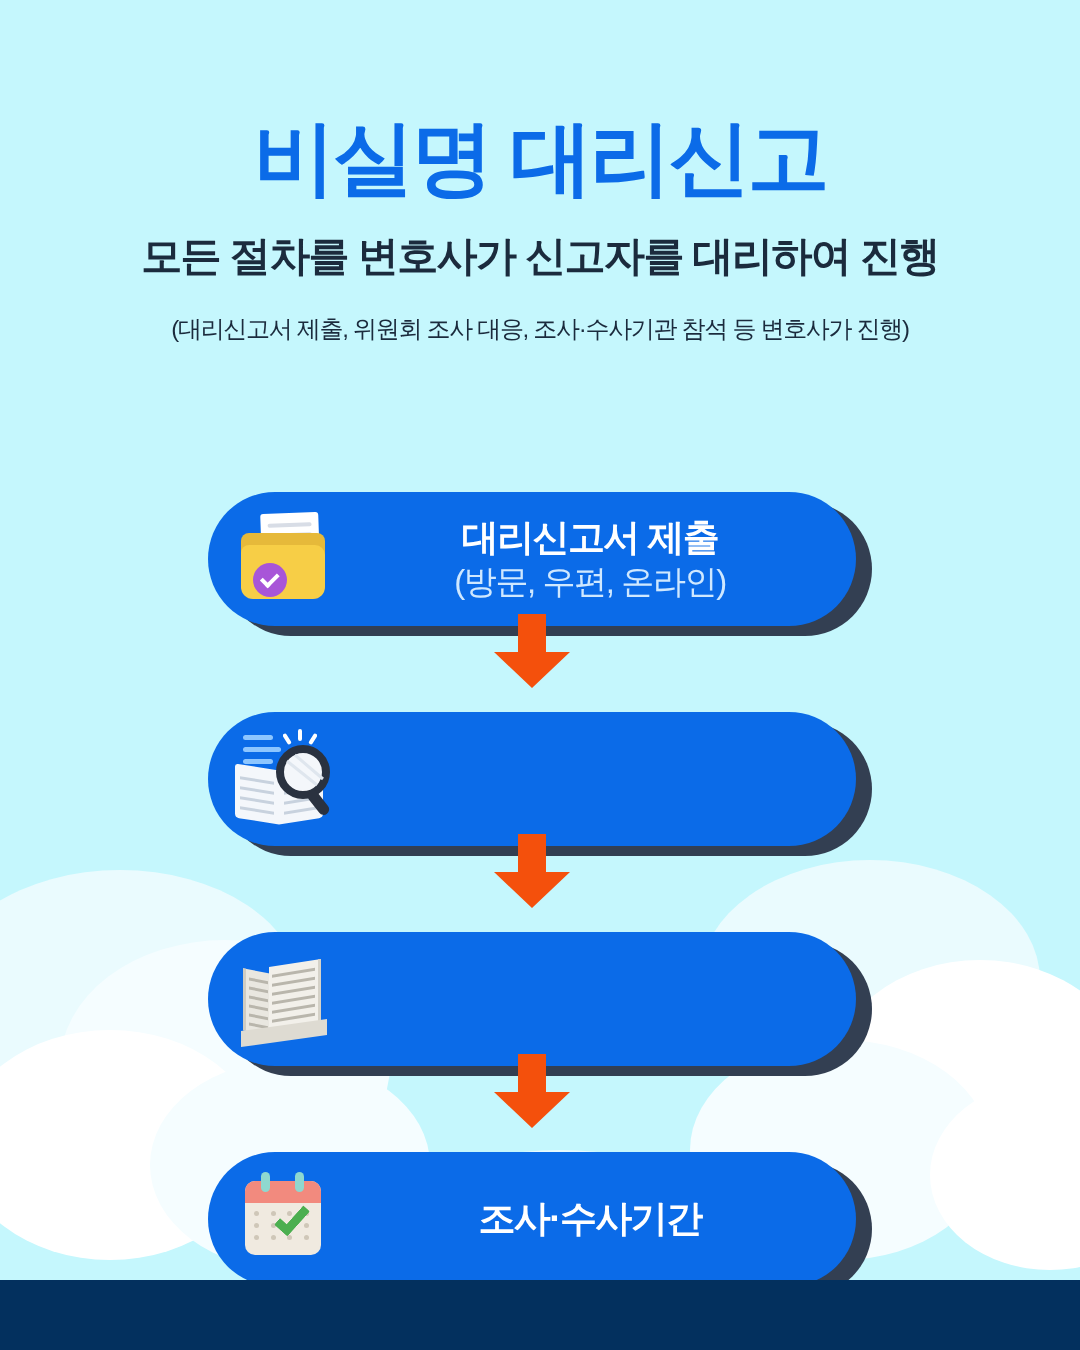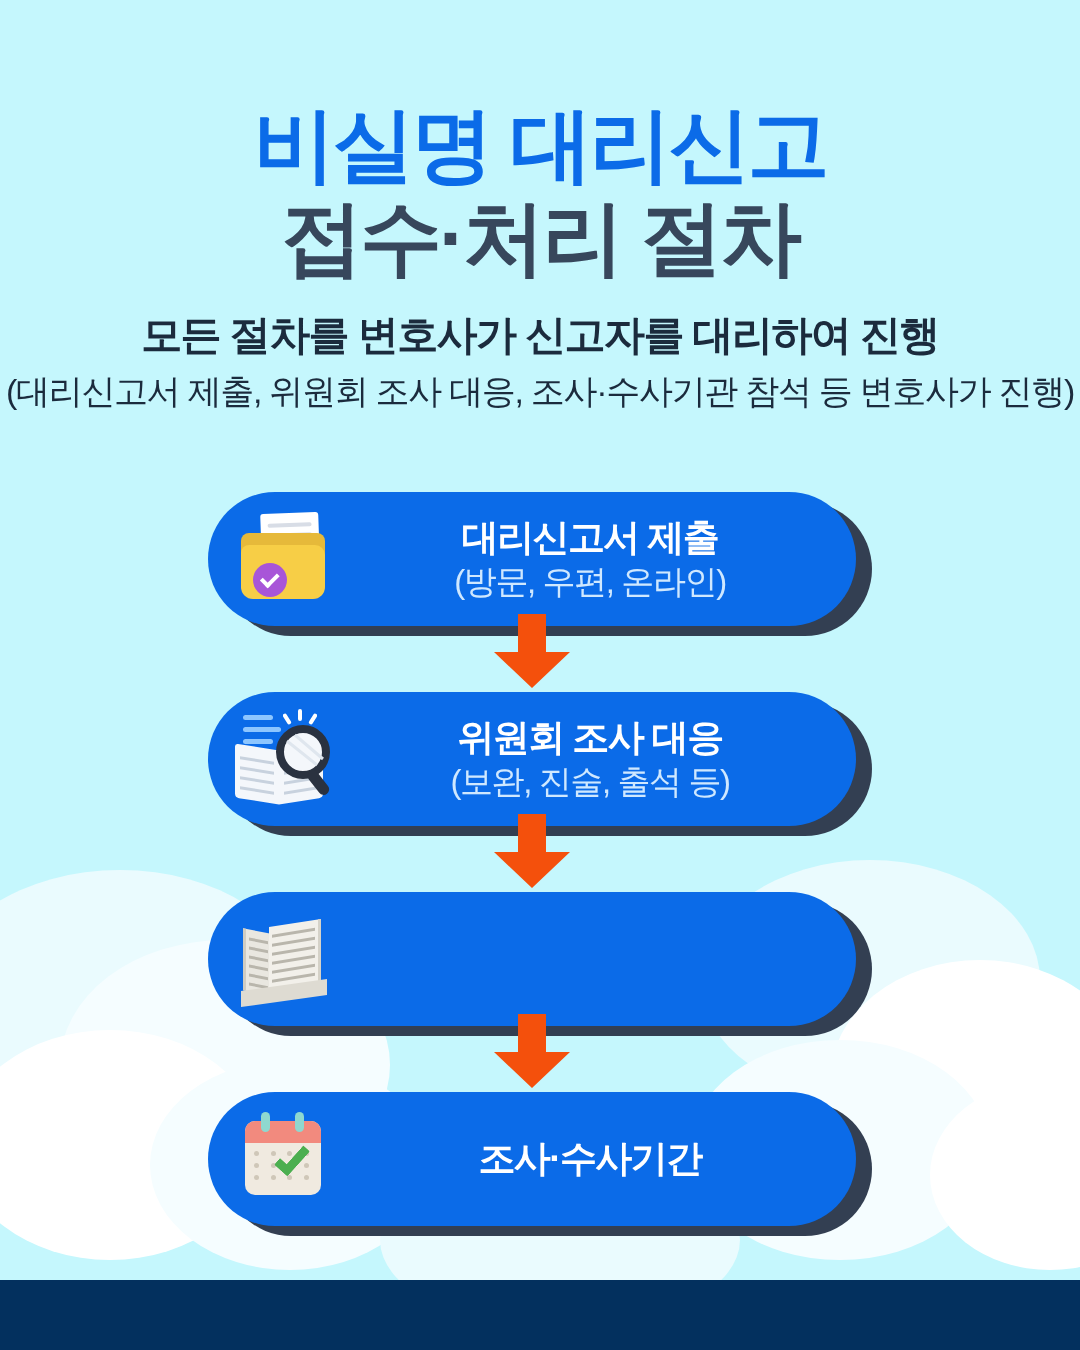--- a/index.html
+++ b/index.html
@@ -31,21 +31,21 @@
 
   
   .bottom-bar{
     position:absolute; left:0; bottom:0;
     width:1080px; height:70px;
     background:#03305e;
   }
 
   
   .header{
-    position:absolute; top:3px; left:0; width:1080px;
+    position:absolute; top:16px; left:0; width:1080px;
     text-align:center;
     padding-top:96px;
   }
   .title-line{
     font-size:82px;
     font-weight:bold;
     letter-spacing:-3px;
     line-height:1.13;
     white-space:nowrap;
   }
@@ -55,38 +55,38 @@
   .subtitle{
     margin-top:27px;
     font-size:41px;
     font-weight:bold;
     color:#1b2b3d;
     letter-spacing:-1.6px;
     line-height:1.2;
     white-space:nowrap;
   }
   .subnote{
-    margin-top:8px;
-    font-size:34px;
+    margin-top:32px;
+    font-size:24px;
     color:#1b2b3d;
     letter-spacing:-1.3px;
     white-space:nowrap;
   }
 
   
   .flow{
     position:absolute;
     top:492px; left:208px;
     width:664px;
   }
   .step{
     position:relative;
     width:648px;
     height:134px;
-    margin-bottom:66px;
+    margin-bottom:86px;
   }
   .step:last-child{ margin-bottom:12px; }
 
   .card-shadow{
     position:absolute;
     left:16px; top:10px;
     width:648px; height:134px;
     background:#333f52;
     border-radius:67px;
   }
@@ -283,21 +283,20 @@
   <div class="cloud mid" style="left:150px;  top:210px; width:280px; height:210px;"></div>
   <div class="cloud soft" style="left:700px;  top:10px;  width:340px; height:240px;"></div>
   <div class="cloud" style="left:830px;  top:110px; width:300px; height:240px;"></div>
   <div class="cloud mid" style="left:690px;  top:190px; width:300px; height:220px;"></div>
   <div class="cloud" style="left:930px;  top:230px; width:240px; height:190px;"></div>
   <div class="cloud soft" style="left:380px;  top:300px; width:360px; height:180px;"></div>
 </div>
 
 <div class="header">
   <div class="title-line blue">비실명 대리신고</div>
-  <div class="title-line navy">접수·처리 절차</div>
   <div class="subtitle">모든 절차를 변호사가 신고자를 대리하여 진행</div>
   <div class="subnote">(대리신고서 제출, 위원회 조사 대응, 조사·수사기관 참석 등 변호사가 진행)</div>
 </div>
 
 <div class="flow">
 
   <div class="step">
     <div class="card-shadow"></div>
     <div class="card">
       <div class="card-icon">
@@ -352,24 +351,20 @@
               <i></i>
               <i></i>
             </div>
           <svg style="position:absolute;left:44px;top:18px;width:60px;height:72px" viewBox="0 0 60 72">
             <circle cx="28" cy="27" r="23" fill="#f4f7fb" stroke="#2a3240" stroke-width="8"></circle>
             <path d="M12 16 L42 40 M20 10 L48 34" stroke="#dfe6ee" stroke-width="3"></path>
             <rect x="38" y="44" width="11" height="28" rx="5.5" fill="#2a3240" transform="rotate(-38 43 58)"></rect>
           </svg>
         </div>
       </div>
-      <div class="card-text">
-        <div class="card-title">위원회 조사 대응</div>
-        <div class="card-sub">(보완, 진술, 출석 등)</div>
-      </div>
     </div>
     <svg class="arrow" viewBox="0 0 84 74">
       <path d="M28 0 H56 V38 H80 L42 74 L4 38 H28 Z" fill="#f4500c"></path>
     </svg>
   </div>
 
   <div class="step">
     <div class="card-shadow"></div>
     <div class="card">
       <div class="card-icon">

